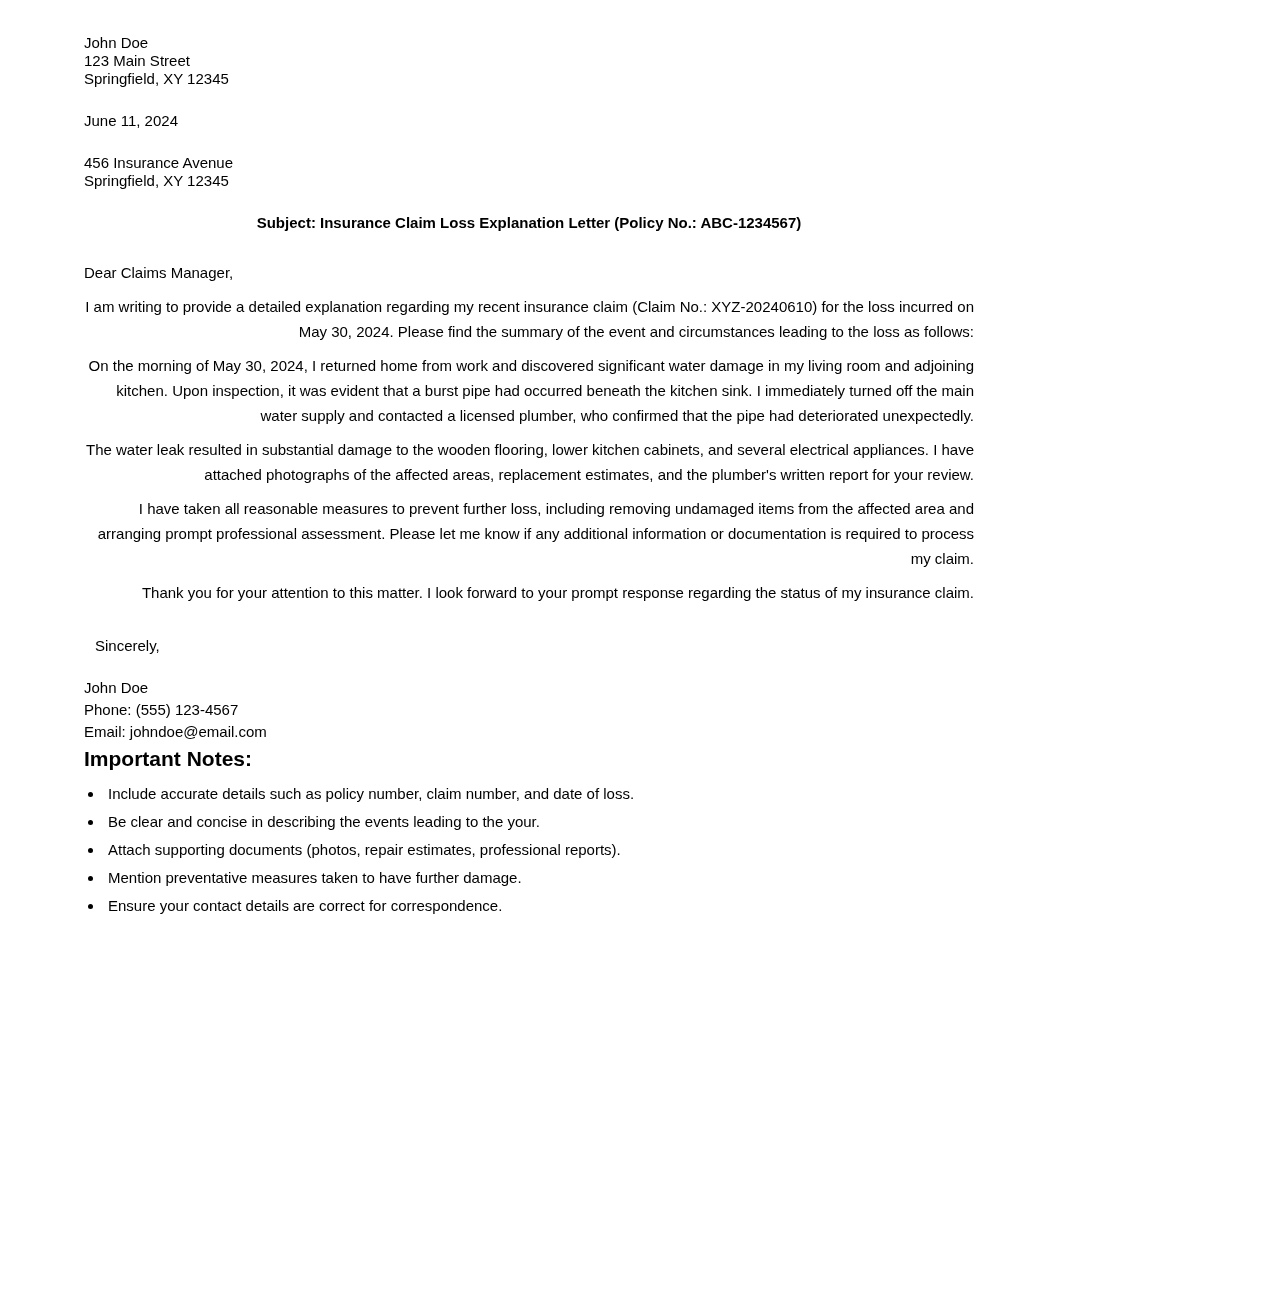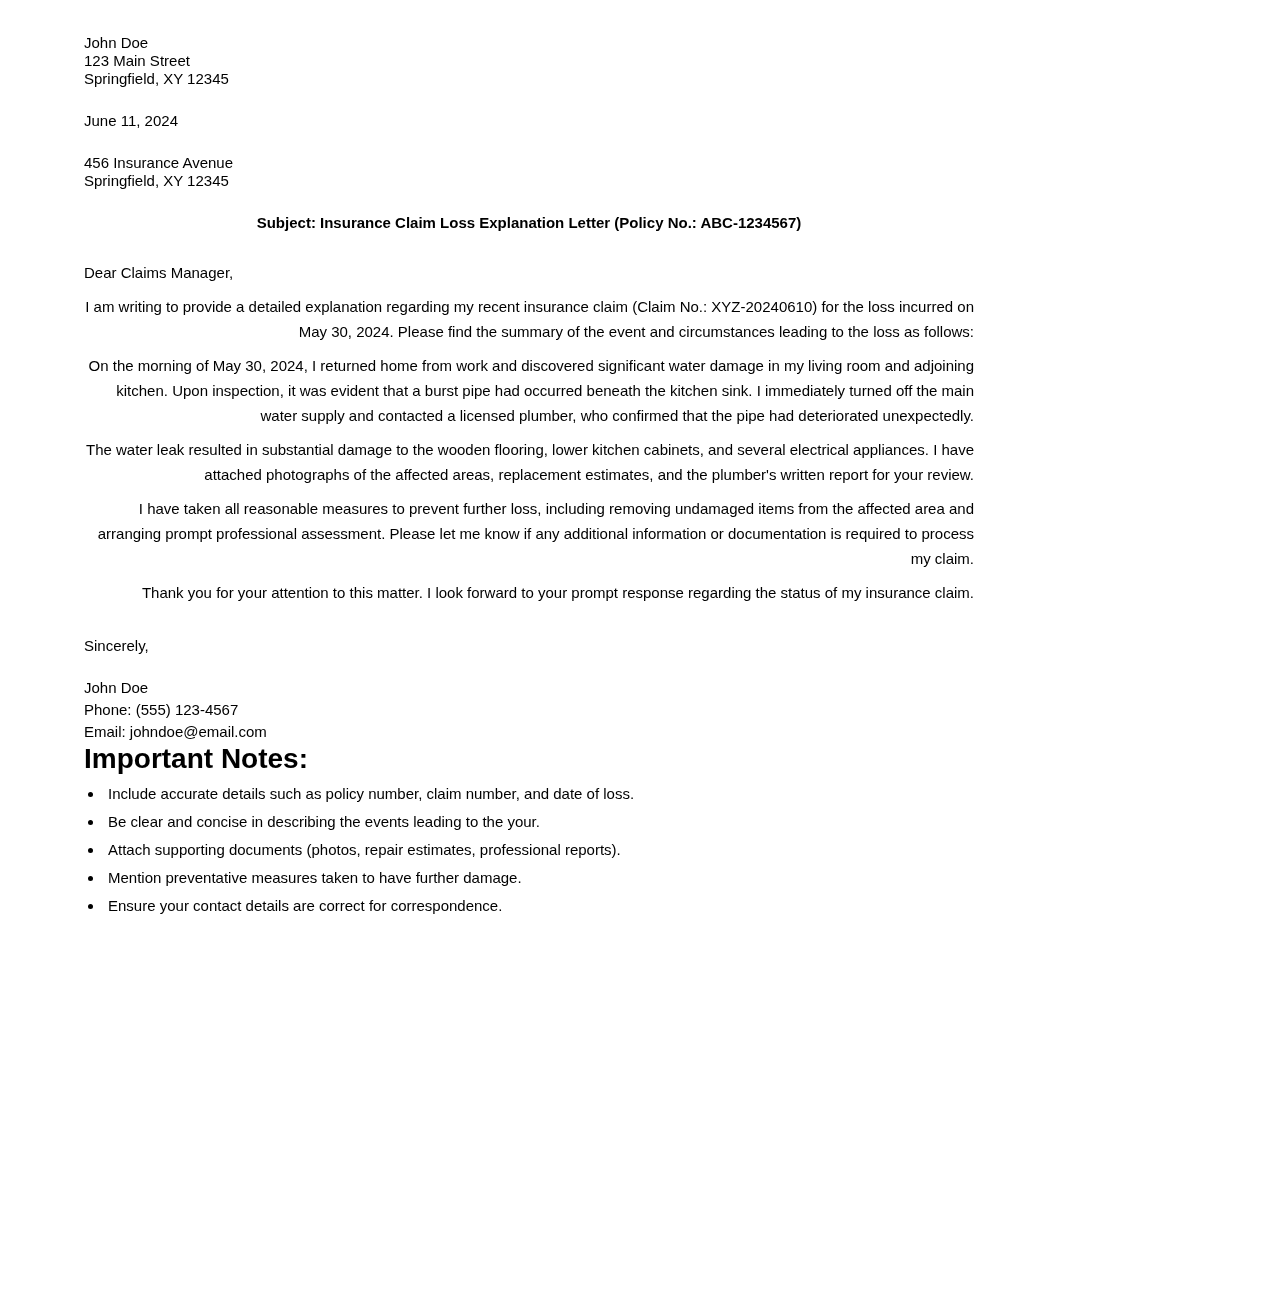--- a/index.html
+++ b/index.html
@@ -39,29 +39,29 @@
     line-height: 25px;
     margin: 0 0 9px 0;
   }
   p.body-par {
     line-height: 25px;
     margin: 0 0 9px 0;
     text-align: right;
   }
   .closing {
     line-height: 25px;
-    margin: 28px 0 19px 0;
+    margin: 28px 0 19px 11px;
   }
   .signature-block {
     line-height: 22px;
     margin: 0;
   }
   .signature-block .line { display: block; }
   h2.notes-heading {
-    font-size: 28px;
+    font-size: 21px;
     font-weight: bold;
     line-height: 25px;
     margin: 3px 0 14px 0;
   }
   ul.notes-list {
     margin: 0;
     padding: 0 0 0 20px;
     list-style-type: disc;
   }
   ul.notes-list li {

